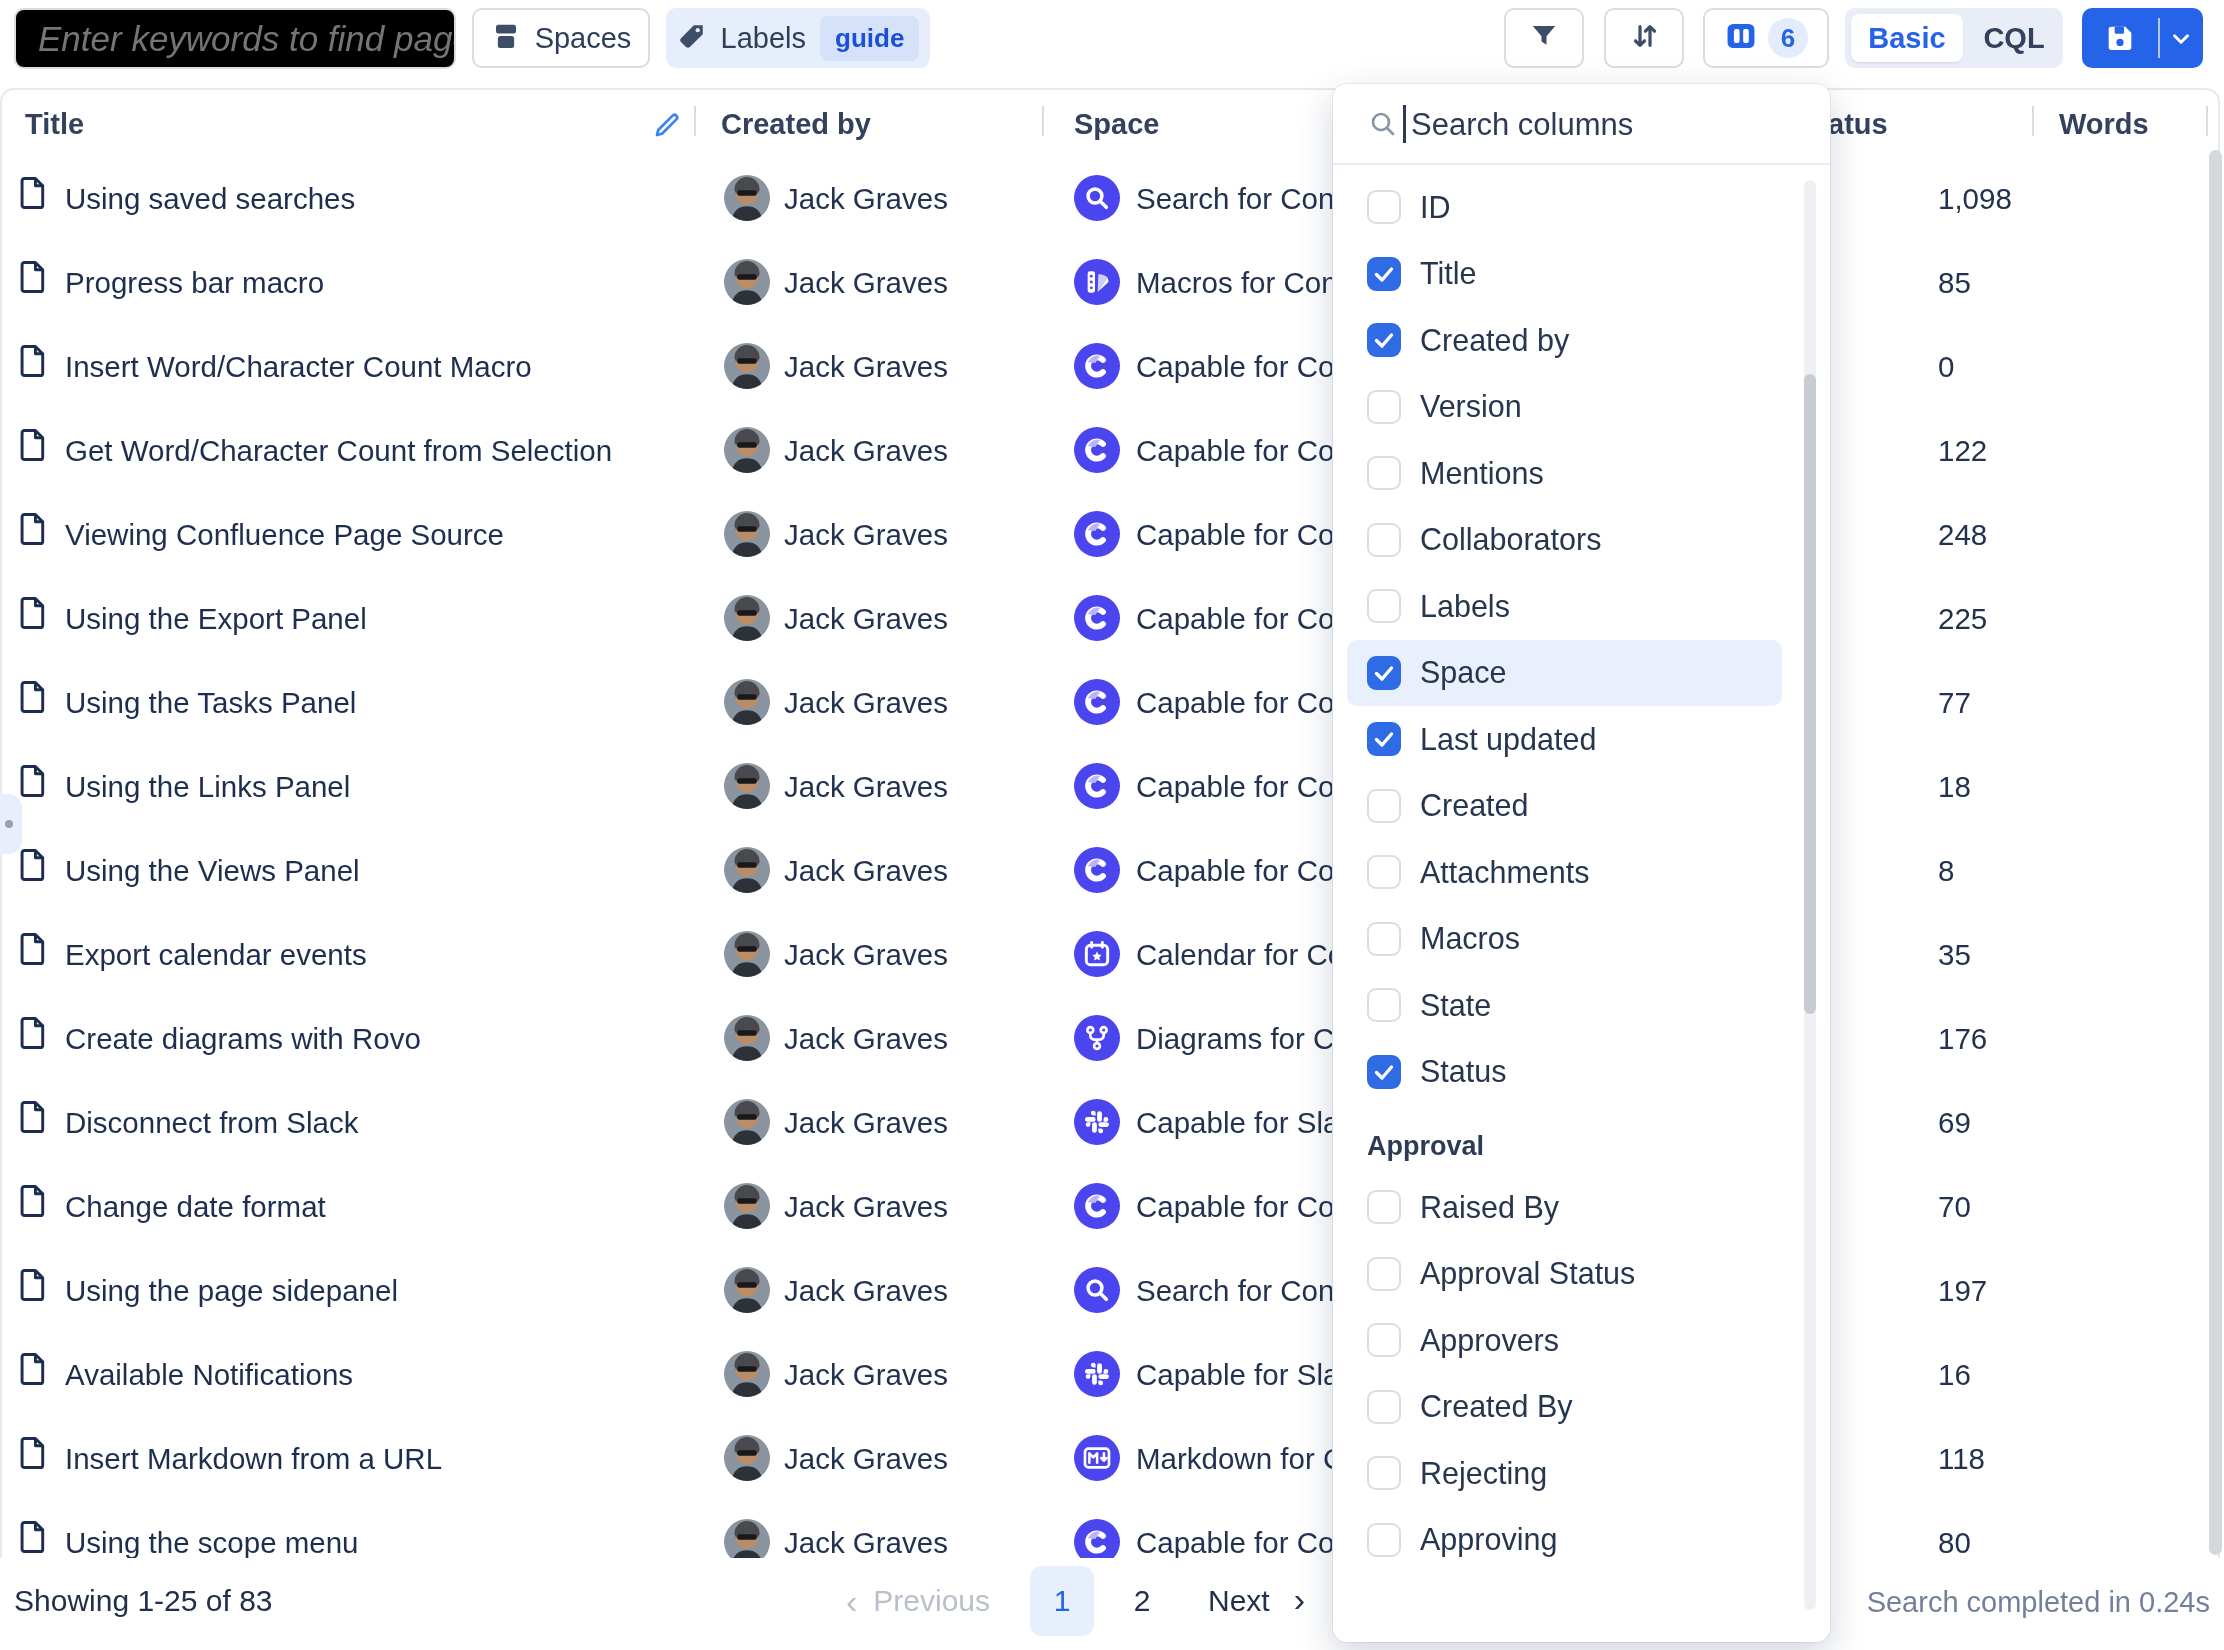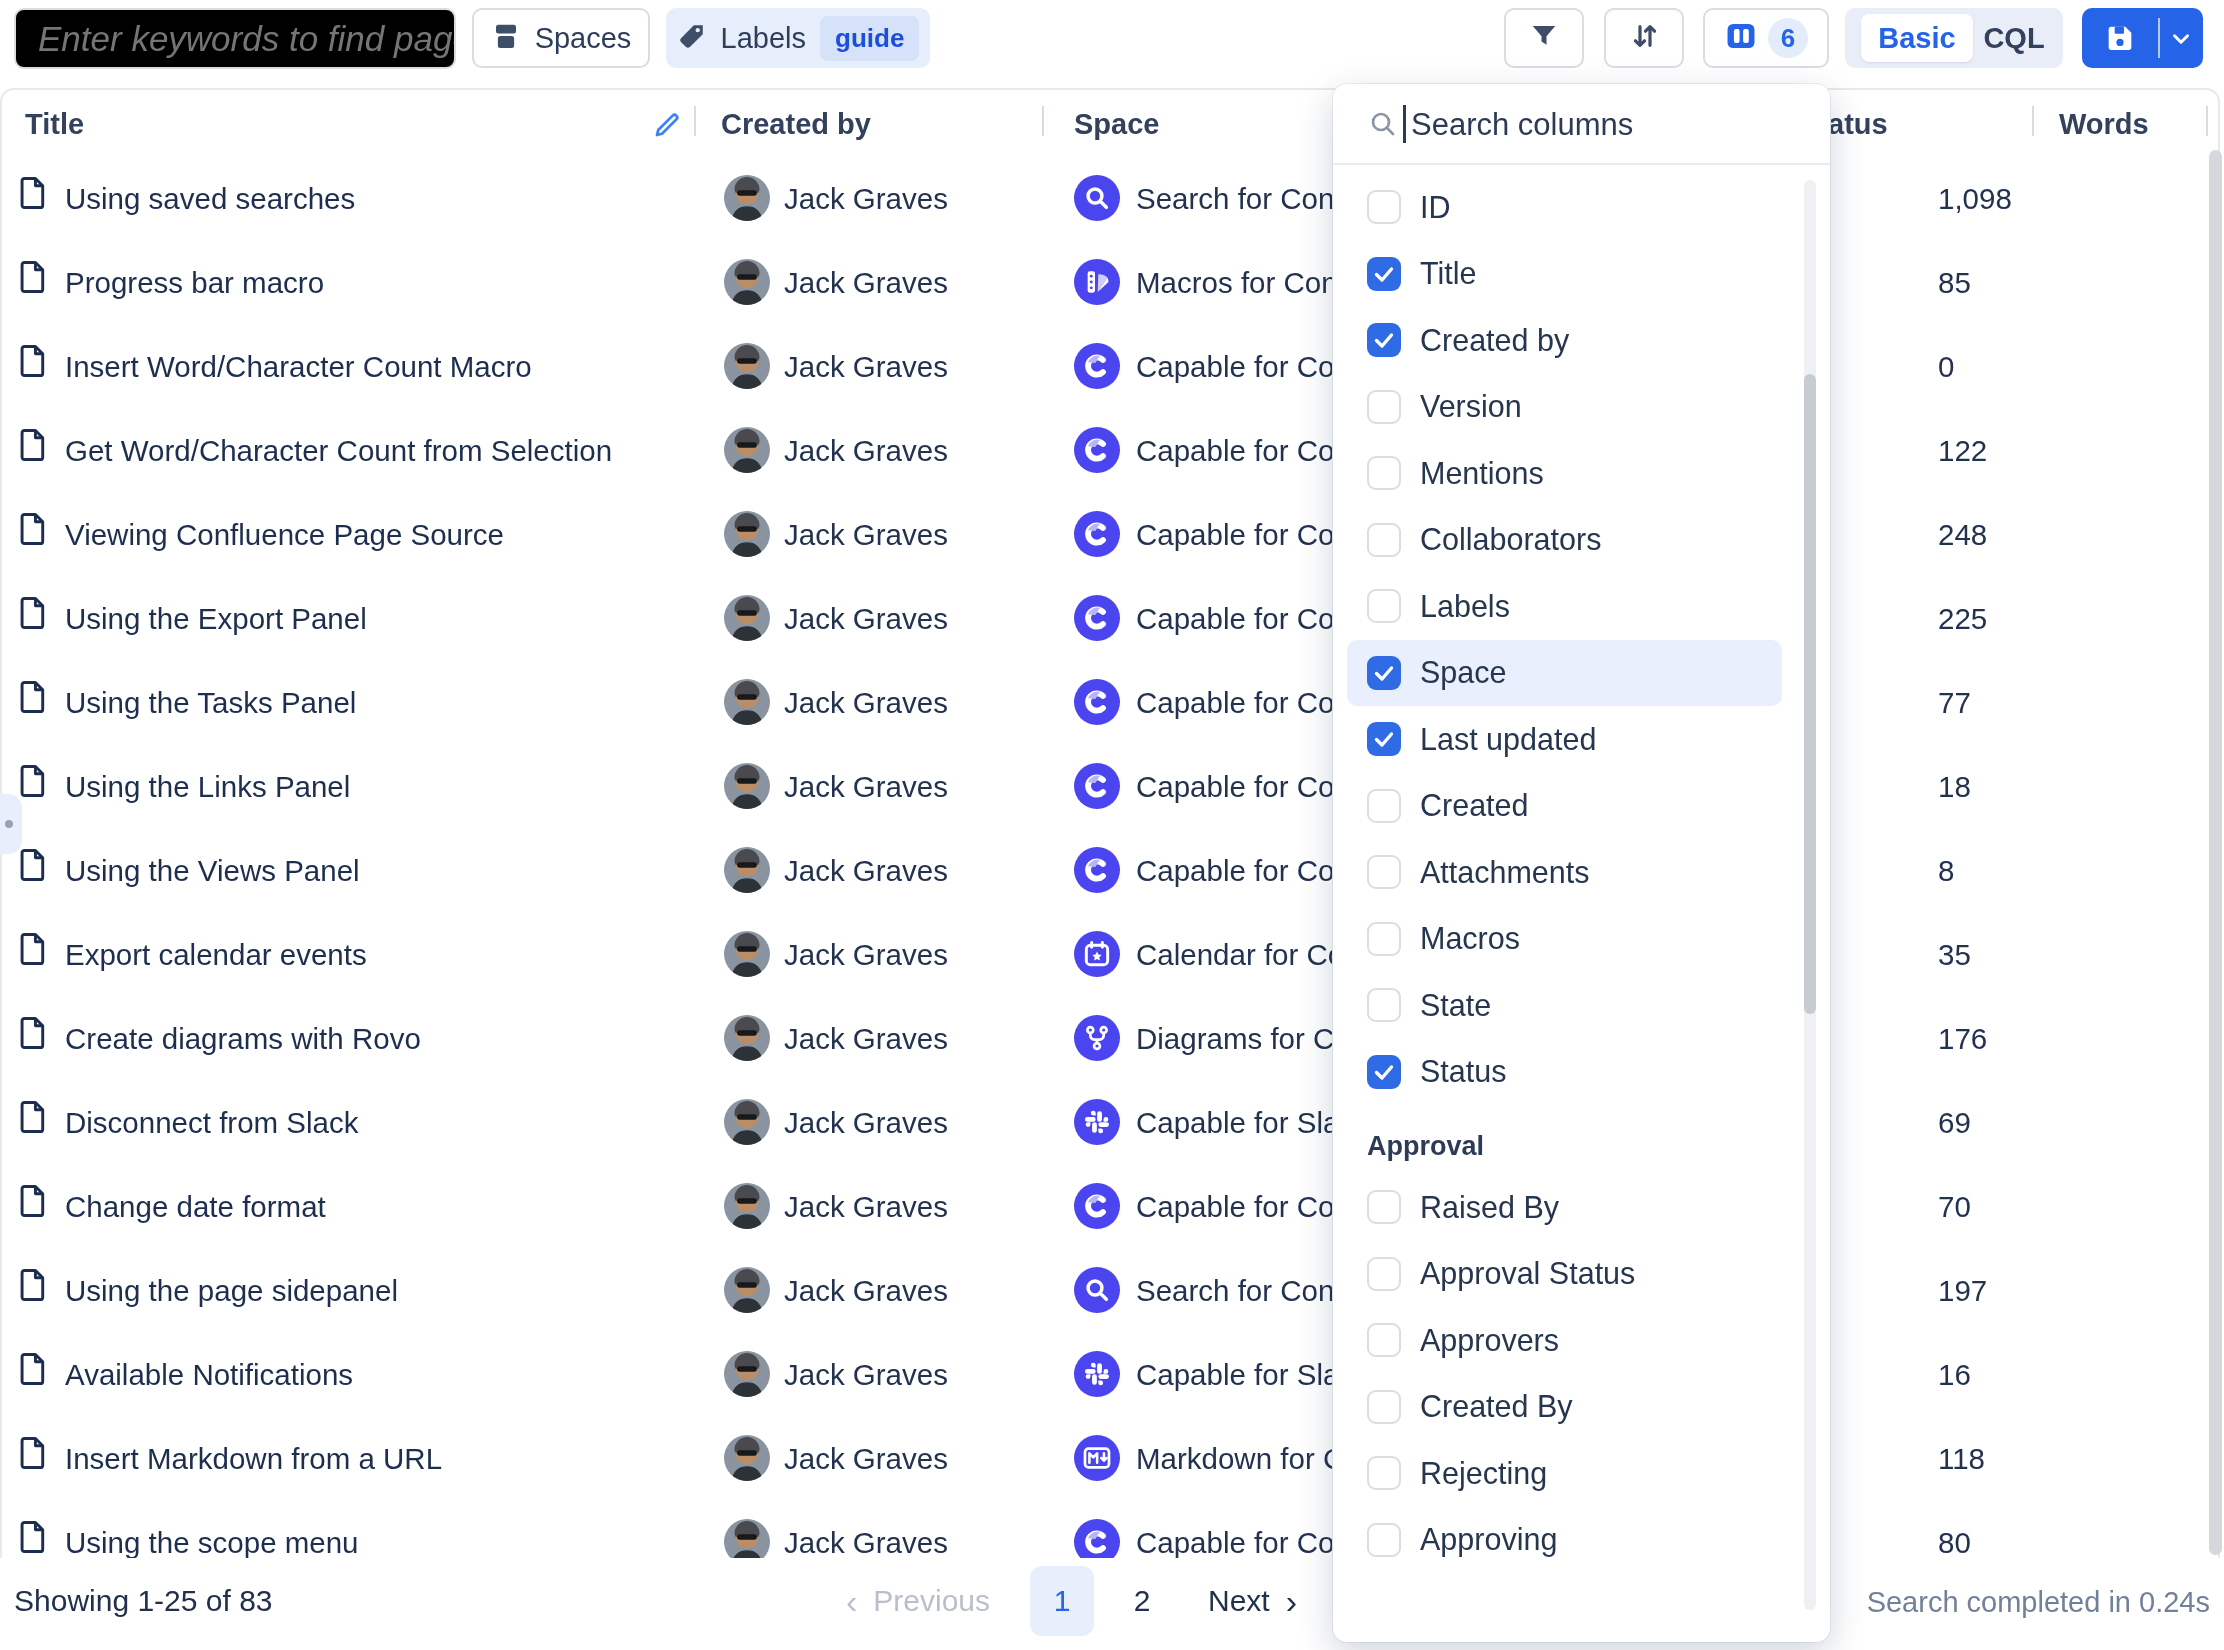--- a/index.html
+++ b/index.html
@@ -14,21 +14,21 @@
   .tb-label{font-size:29px;font-weight:500;color:#2e3d59;}
   #spaces-btn{left:472px;width:178px;}
   #labels-btn{left:666px;width:264px;background:#e7eefb;border:none;}
   .guide-chip{background:#d6e2f9;border-radius:8px;color:#1c4fd8;font-weight:700;font-size:26px;padding:7px 15px;}
   #filter-btn{left:1504px;width:80px;}
   #sort-btn{left:1604px;width:80px;}
   #columns-btn{left:1703px;width:126px;gap:10px;}
   .count-badge{width:40px;height:40px;border-radius:50%;background:#e3ecfb;color:#2563e8;font-size:26px;font-weight:700;
     display:flex;align-items:center;justify-content:center;}
   #mode-seg{left:1845px;top:8px;width:218px;height:60px;background:#e8edf8;border-radius:10px;}
-  .seg-basic{left:16px;top:6px;width:112px;height:48px;background:#fff;border-radius:8px;color:#2563e8;
+  .seg-basic{left:6px;top:6px;width:112px;height:48px;background:#fff;border-radius:8px;color:#2563e8;
     font-size:29px;font-weight:600;display:flex;align-items:center;justify-content:center;box-shadow:0 1px 2px rgba(30,50,90,.12);}
   .seg-cql{left:124px;top:0;width:90px;height:60px;color:#33415c;font-size:29px;font-weight:600;
     display:flex;align-items:center;justify-content:center;}
   #save-btn{left:2082px;top:8px;width:121px;height:60px;background:#2563e8;border-radius:10px;}
   .save-divider{left:76px;top:10px;width:2px;height:40px;background:rgba(255,255,255,.65);}
 
   
   .table-card{left:0;top:88px;width:2220px;height:1562px;border:2px solid #e6e9ed;border-bottom:none;
     border-radius:14px 14px 0 0;box-sizing:border-box;background:#fff;}
   .thead{left:0;top:0;width:100%;height:66px;}
@@ -47,21 +47,21 @@
   .words{position:absolute;left:1936px;top:26px;font-size:29.5px;color:#22324f;white-space:nowrap;}
 
   
   .footer{left:0;top:1558px;width:2224px;height:92px;background:#fff;z-index:5;}
   .showing{left:14px;top:26px;font-size:30px;color:#22304b;}
   .prev{left:846px;top:26px;font-size:30px;color:#b9c0cb;display:flex;gap:16px;align-items:center;cursor:default;}
   .page-pill{left:1030px;top:8px;width:64px;height:70px;border-radius:12px;background:#e8effc;color:#2563e8;
     font-size:30px;display:flex;align-items:center;justify-content:center;cursor:pointer;}
   .page-two{left:1118px;top:8px;width:48px;height:70px;font-size:30px;color:#22304b;
     display:flex;align-items:center;justify-content:center;cursor:pointer;}
-  .next{left:1208px;top:26px;font-size:30px;color:#22304b;display:flex;gap:16px;align-items:center;cursor:pointer;}
+  .next{left:1208px;top:26px;font-size:30px;color:#22304b;display:flex;gap:24px;align-items:flex-start;cursor:pointer;}
   .chev{font-size:34px;line-height:30px;}
   .completed{right:14px;top:28px;font-size:29px;color:#73809a;}
 
   
   .panel{left:1333px;top:84px;width:497px;height:1558px;background:#fff;border-radius:14px;z-index:10;
     box-shadow:0 12px 36px rgba(20,40,80,.20),0 0 0 1px #eef0f3;}
   .panel-search{left:0;top:0;width:100%;height:79px;}
   .psearch-icon{left:34px;top:24px;}
   .caret{left:70px;top:21px;width:3px;height:38px;background:#2c3a55;}
   .psearch-text{left:78px;top:23px;font-size:31px;color:#2c3a55;}

